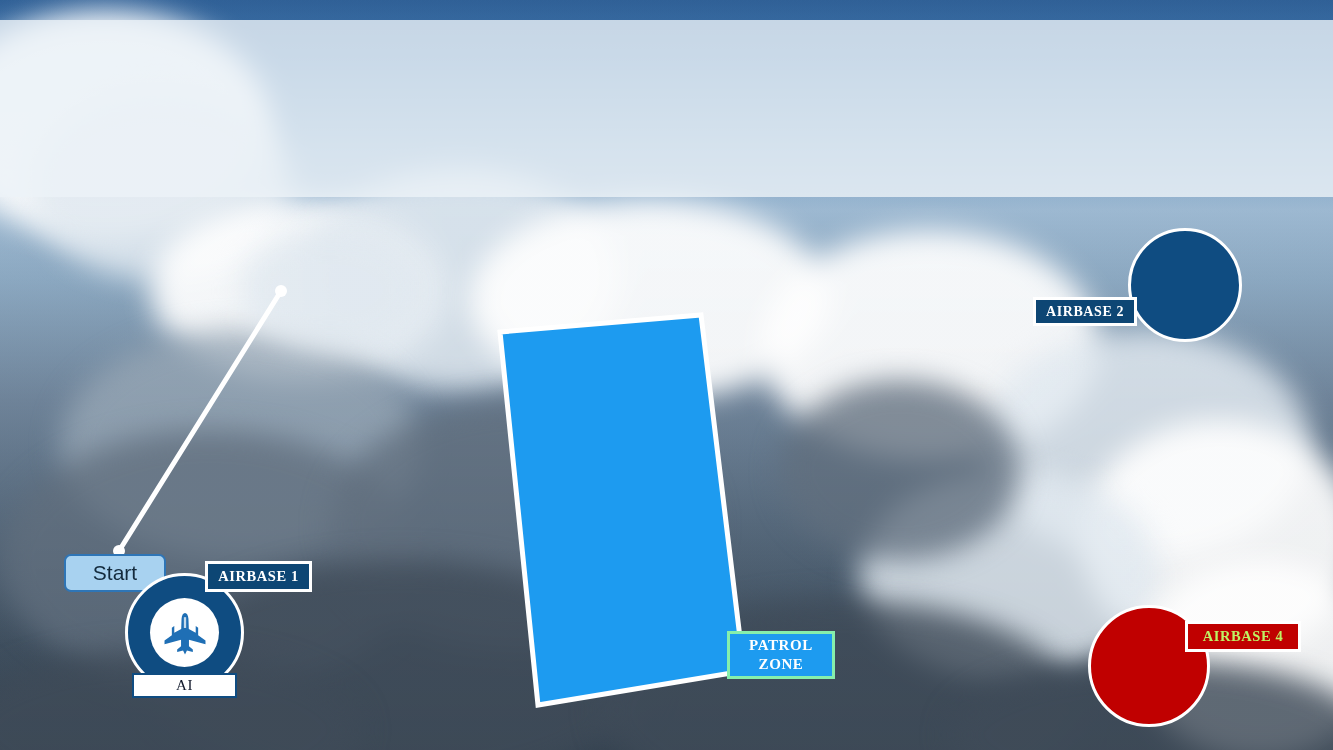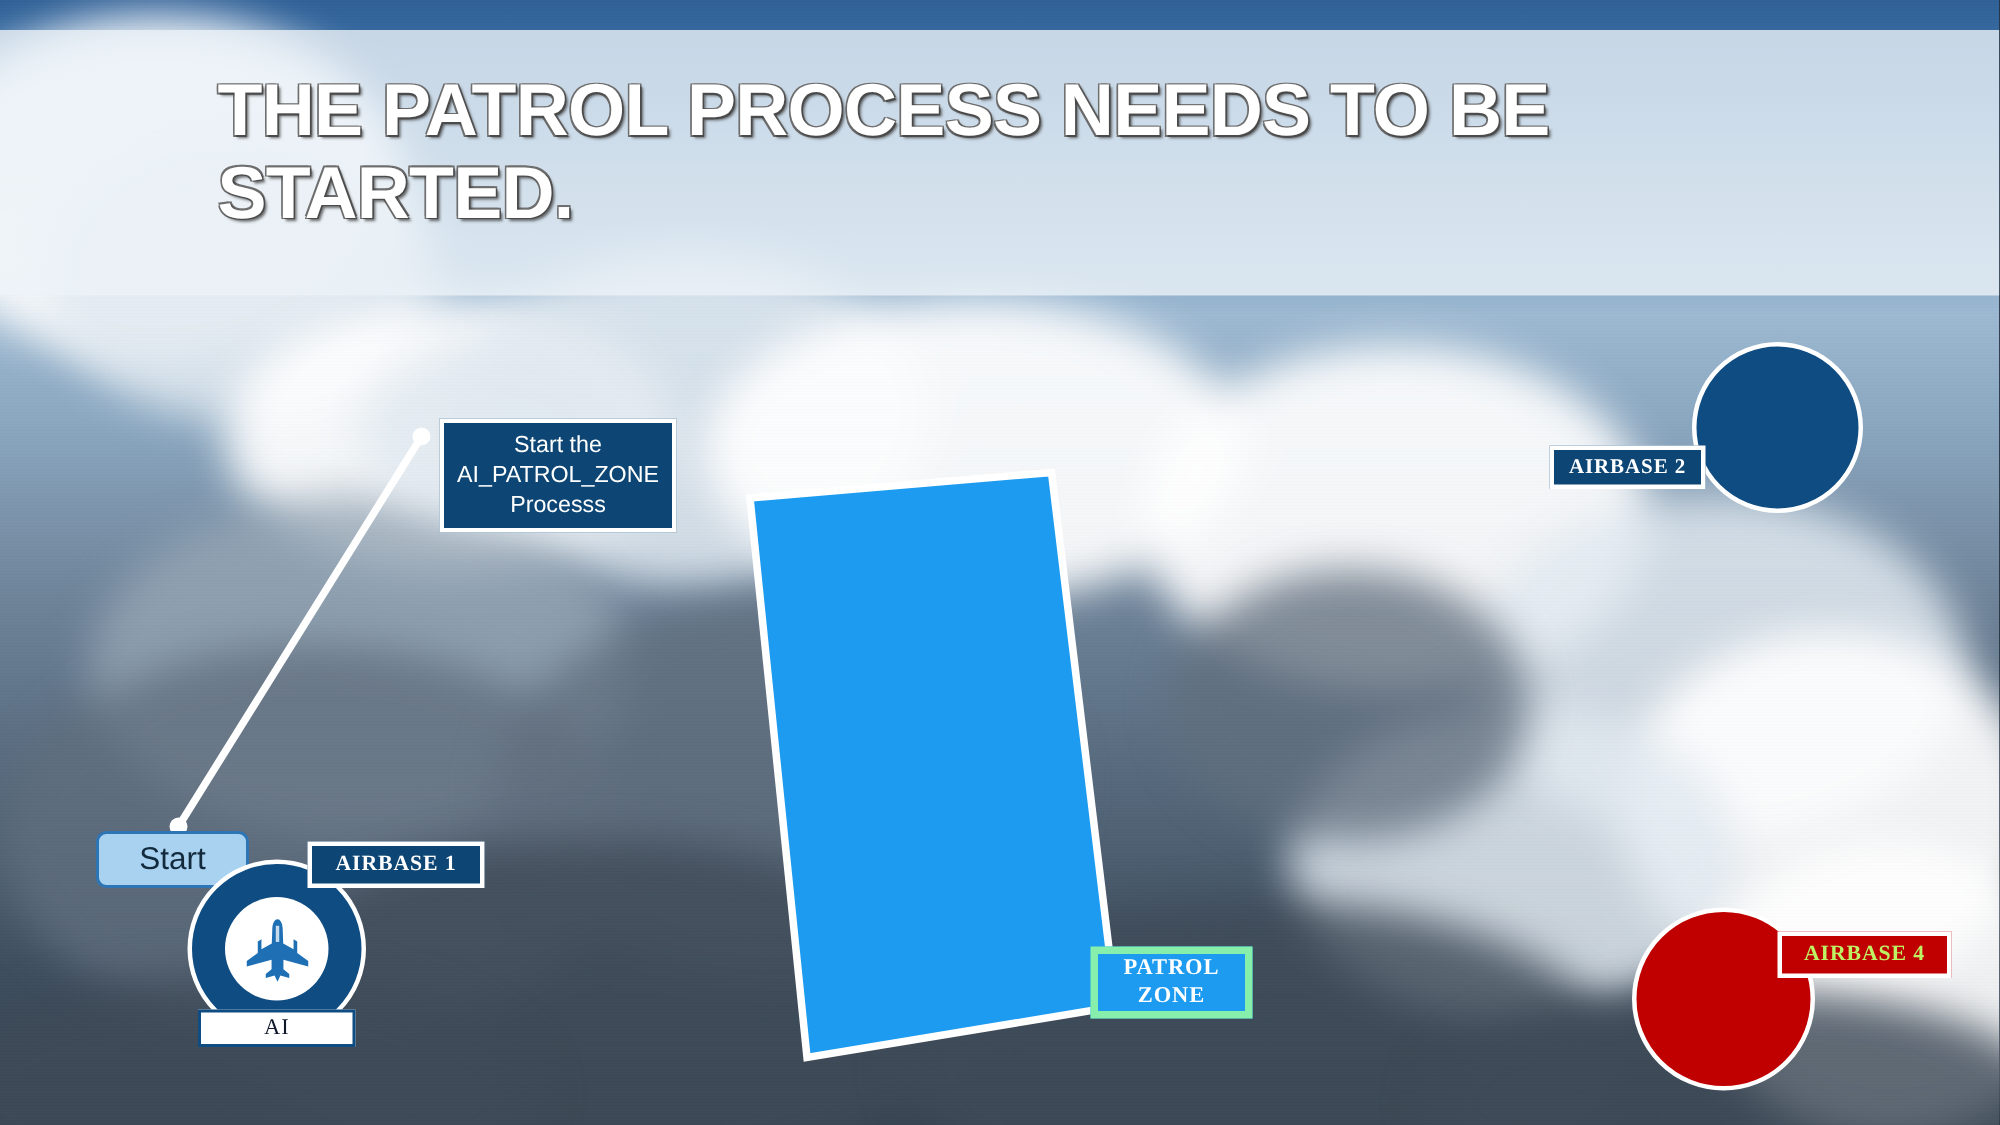--- a/index.html
+++ b/index.html
@@ -157,24 +157,24 @@
     align-items: center;
     justify-content: center;
     text-align: center;
     font-weight: bold;
     letter-spacing: 0.6px;
     white-space: pre-line;
     font-family: Liberation Serif, serif;
   }
   .tag-navy { background: #0d4674; border: 3px solid #ffffff; color: #ffffff; }
   .tag-red  { background: #c00000; border: 3px solid #ffffff; color: #bef264; }
-  .tag-blue { background: #1d9bf0; border: 5px solid #86efac; color: #ffffff; }
+  .tag-blue { background: #1d9bf0; border: 3px solid #86efac; color: #ffffff; }
   .tag-white{ background: #ffffff; border: 2px solid #0f4c81; color: #0f172a; font-weight: normal; }
 
-  .tag-ab1  { left: 205px; top: 561px; width: 118px; height: 31px; font-size: 14.5px; }
+  .tag-ab1  { left: 205px; top: 561px; width: 107px; height: 31px; font-size: 14.5px; }
   .tag-ai   { left: 132px; top: 673px; width: 105px; height: 25px; font-size: 15px; }
   .tag-ab2  { left: 1033px; top: 297px; width: 104px; height: 29px; font-size: 14px; }
   .tag-ab4  { left: 1185px; top: 621px; width: 116px; height: 31px; font-size: 14.5px; }
   .tag-zone { left: 727px; top: 631px; width: 108px; height: 48px; font-size: 15px; line-height: 1.25; }
 
   
   .circ {
     position: absolute;
     border-radius: 50%;
     border: 3px solid #ffffff;
@@ -207,36 +207,31 @@
     <div class="cloud cl-dk" style="left:600px;  top:600px;  width:480px; height:220px;"></div>
     <div class="cloud cl-dg" style="left:780px;  top:380px;  width:240px; height:180px;"></div>
     <div class="cloud cl-w" style="left:1140px; top:560px;  width:240px; height:200px;"></div>
     <div class="cloud cl-lg" style="left:240px;  top:230px;  width:180px; height:120px;"></div>
     <div class="cloud cl-dk" style="left:950px;  top:660px;  width:420px; height:150px;"></div>
     <div class="cloud cl-dk" style="left:-40px;  top:650px;  width:400px; height:160px;"></div>
   </div>
   <div class="grain"></div>
 
   <div class="title-band"></div>
-  <div class="title-text">THE PATROL PROCESS NEEDS TO BE
-STARTED.</div>
 
   <svg class="patrol-zone" viewBox="0 0 1333 750" xmlns="http://www.w3.org/2000/svg">
     <polygon id="zone-poly" points="500,332 701,315 744,671 538,705" fill="#1d9bf0" stroke="#ffffff" stroke-width="5"></polygon>
   </svg>
 
   <svg class="connector" viewBox="0 0 1333 750" xmlns="http://www.w3.org/2000/svg">
     <line id="conn-line" x1="281" y1="291" x2="119" y2="551" stroke="#ffffff" stroke-width="5" stroke-linecap="round"></line>
     <circle id="conn-dot-a" cx="281" cy="291" r="6" fill="#ffffff"></circle>
     <circle id="conn-dot-b" cx="119" cy="551" r="6" fill="#ffffff"></circle>
   </svg>
 
-  <div class="callout">Start the
-AI_PATROL_ZONE
-Processs</div>
 
   <div class="start-btn">Start</div>
 
   <div class="ab1-ring"></div>
   <div class="ab1-inner">
     <svg width="46" height="46" viewBox="0 0 64 64">
       <g fill="#1f6fb5">
         <path d="M32 4 c2.6 0 4.4 3.2 4.8 8.2 l0.5 14.2 l9.6 5.4 l0 -9.4 l3.4 2.2 l0 10.6 l10.2 7.4 l0 5.2 l-23.0 -6.4 l0 9.0 l5.4 4.4 l0 3.6 l-8.2 -2.2 l-2.7 5.8 l-2.7 -5.8 l-8.2 2.2 l0 -3.6 l5.4 -4.4 l0 -9.0 l-23.0 6.4 l0 -5.2 l10.2 -7.4 l0 -10.6 l3.4 -2.2 l0 9.4 l9.6 -5.4 l0.5 -14.2 C27.6 7.2 29.4 4 32 4 z"></path>
       </g>
       <rect x="30.4" y="10" width="3.2" height="15" fill="#ffffff" opacity="0.75"></rect>

